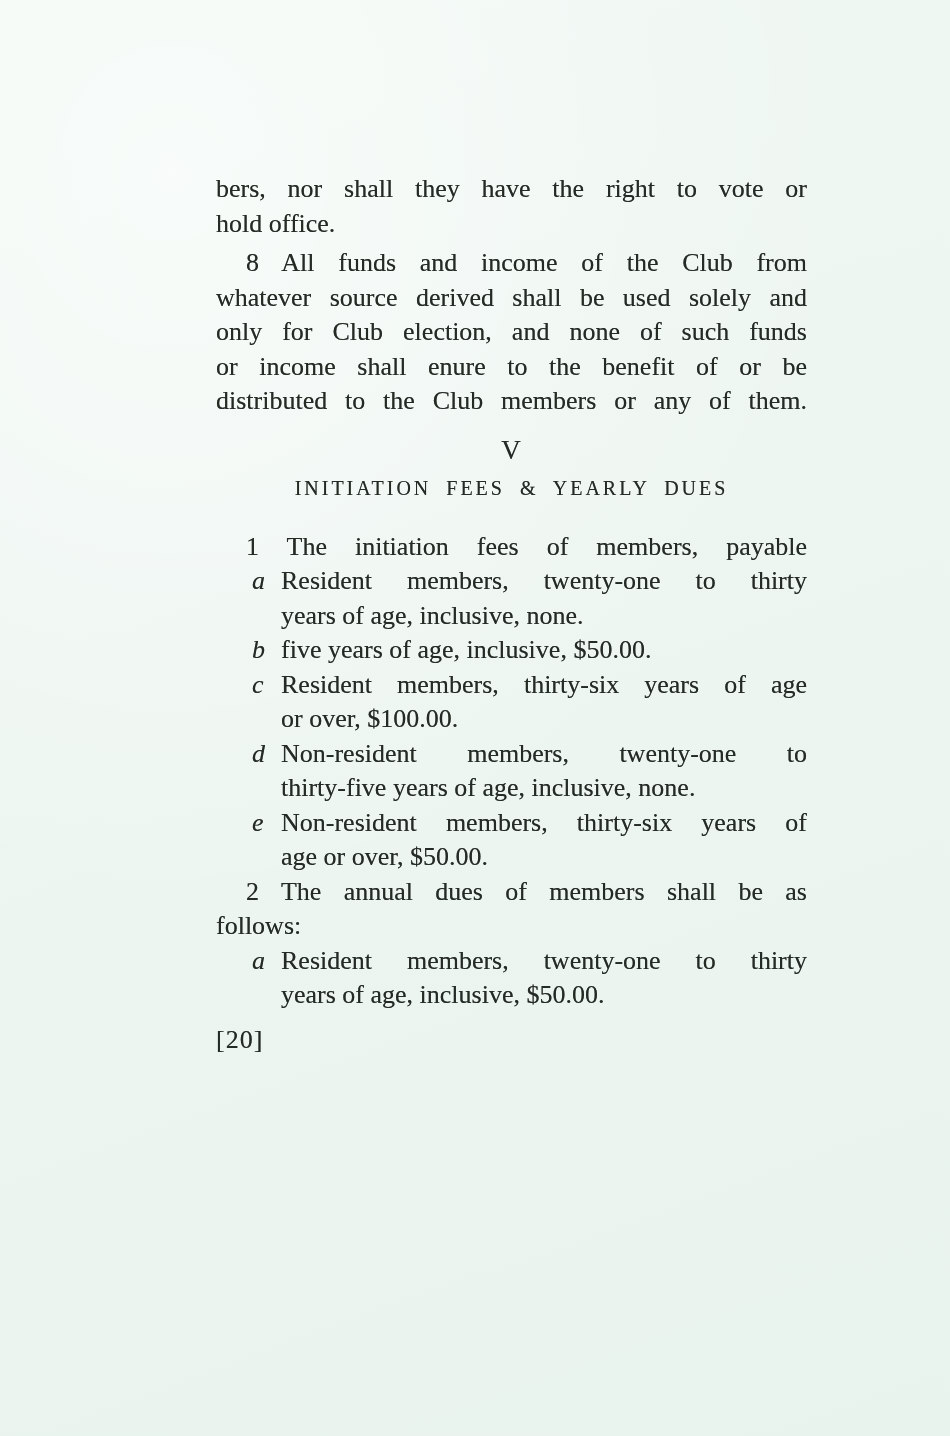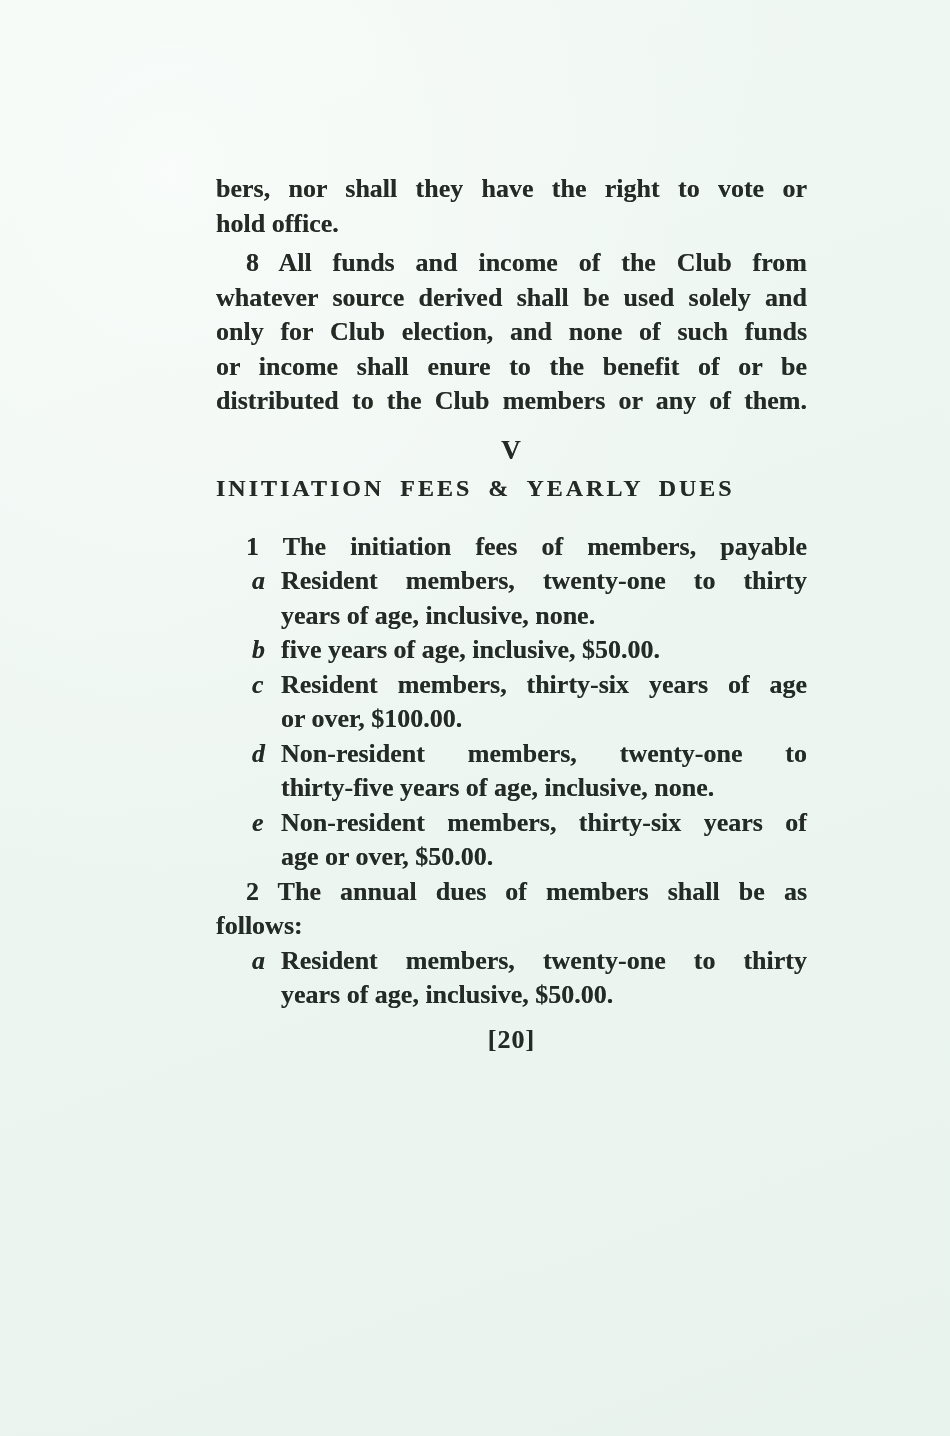--- a/index.html
+++ b/index.html
@@ -15,30 +15,29 @@
     color: #242a24;
     text-shadow: 0 0 0.5px rgba(32,38,32,0.55);
   }
   .content {
     position: absolute;
     left: 216px;
     top: 172px;
     width: 591px;
     font-size: 26px;
     line-height: 34.5px;
-    font-weight: bold;
   }
   .line { text-align: justify; text-align-last: justify; text-justify: inter-word; }
   .line-last { text-align-last: left; }
   .first-indent { text-indent: 30px; }
   .item { position: relative; padding-left: 65px; }
   .letter { position: absolute; left: 36px; top: 0; font-style: italic; }
   .section-number { text-align: center; font-size: 27px; line-height: 30px; letter-spacing: 1px; }
-  .section-title { text-align: left; font-size: 24px; line-height: 28px; letter-spacing: 3px; word-spacing: 7px; }
-  .folio { text-align: center; font-size: 26px; line-height: 30px; letter-spacing: 1px; }
+  .section-title { text-align: center; font-size: 20px; line-height: 28px; letter-spacing: 3px; word-spacing: 7px; }
+  .folio { font-size: 26px; line-height: 30px; letter-spacing: 1px; }
   
   .content > :nth-child(2)  { margin-top: 5px;  }
   .content > :nth-child(3)  { margin-top: 16px; }
   .content > :nth-child(4)  { margin-top: 9px;  }
   .content > :nth-child(5)  { margin-top: 28px; }
   .content > :nth-child(11) { margin-top: 0;  }
   .content > :nth-child(13) { margin-top: 12px; }
 </style>
 </head>
 <body>

